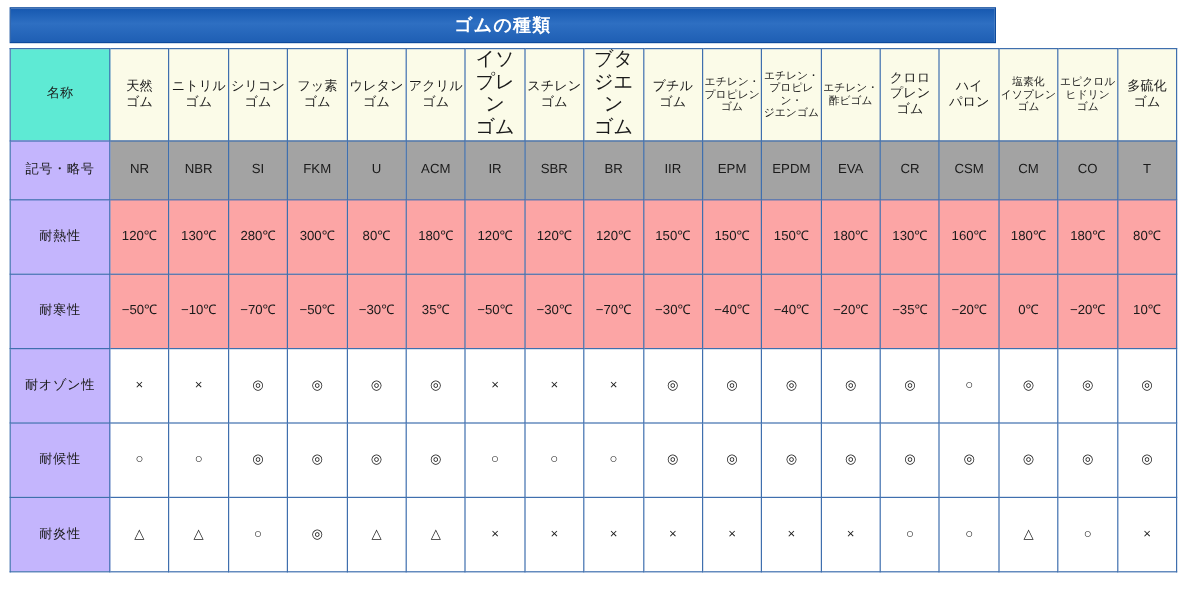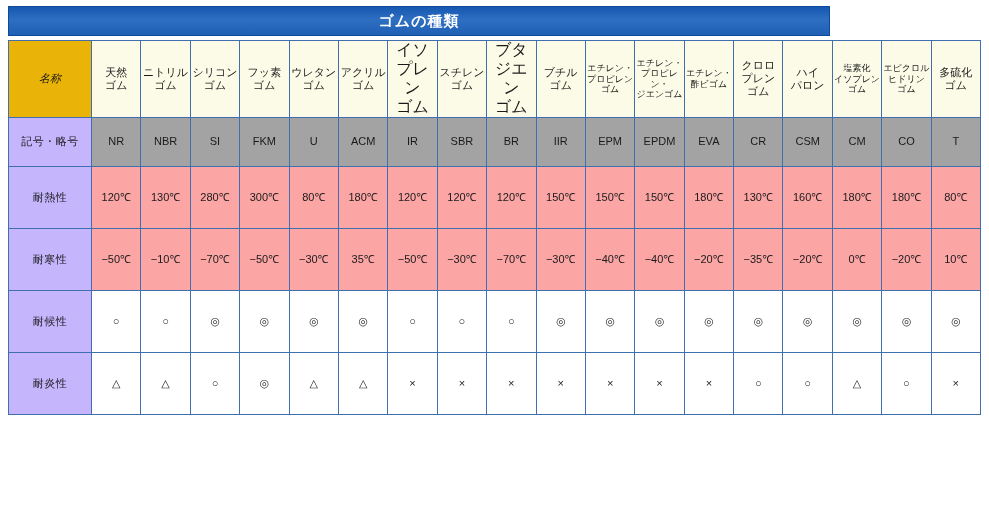--- a/index.html
+++ b/index.html
@@ -63,24 +63,23 @@
 
   
   .head-cell {
     background: #c4b5fd;
     font-size: 13px;
     font-weight: bold;
     color: #111;
     letter-spacing: 0.5px;
   }
   .name-head {
-    background: #eab308;
+    background: #5eead4;
     font-size: 13px;
     font-weight: bold;
-    font-style: italic;
   }
   .name-cell {
     background: #fbfbe8;
     font-size: 11px;
     padding: 2px 1px;
   }
   .name-cell .nm {
     display: block;
     white-space: pre-line;
     line-height: 1.2;
@@ -279,20 +278,41 @@
         <td class="val-cell">−40℃</td>
         <td class="val-cell">−20℃</td>
         <td class="val-cell">−35℃</td>
         <td class="val-cell">−20℃</td>
         <td class="val-cell">0℃</td>
         <td class="val-cell">−20℃</td>
         <td class="val-cell">10℃</td>
       </tr>
 
 
+      <tr class="r-prop">
+        <td class="head-cell">耐オゾン性</td>
+        <td class="mark-cell">×</td>
+        <td class="mark-cell">×</td>
+        <td class="mark-cell">◎</td>
+        <td class="mark-cell">◎</td>
+        <td class="mark-cell">◎</td>
+        <td class="mark-cell">◎</td>
+        <td class="mark-cell">×</td>
+        <td class="mark-cell">×</td>
+        <td class="mark-cell">×</td>
+        <td class="mark-cell">◎</td>
+        <td class="mark-cell">◎</td>
+        <td class="mark-cell">◎</td>
+        <td class="mark-cell">◎</td>
+        <td class="mark-cell">◎</td>
+        <td class="mark-cell">○</td>
+        <td class="mark-cell">◎</td>
+        <td class="mark-cell">◎</td>
+        <td class="mark-cell">◎</td>
+      </tr>
 
       <tr class="r-prop">
         <td class="head-cell">耐候性</td>
         <td class="mark-cell">○</td>
         <td class="mark-cell">○</td>
         <td class="mark-cell">◎</td>
         <td class="mark-cell">◎</td>
         <td class="mark-cell">◎</td>
         <td class="mark-cell">◎</td>
         <td class="mark-cell">○</td>

